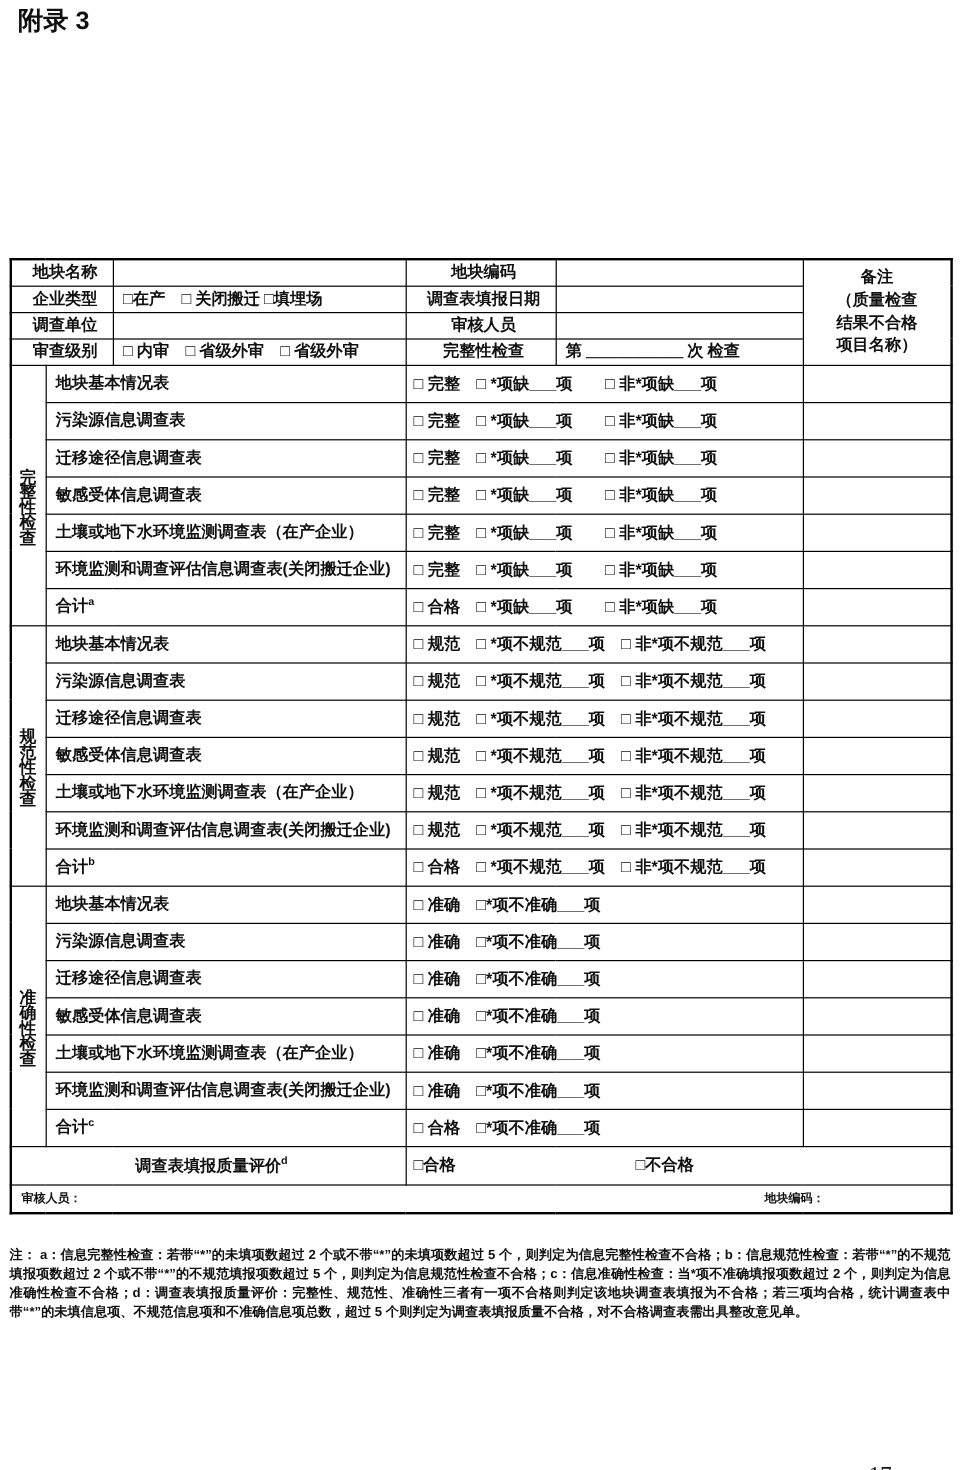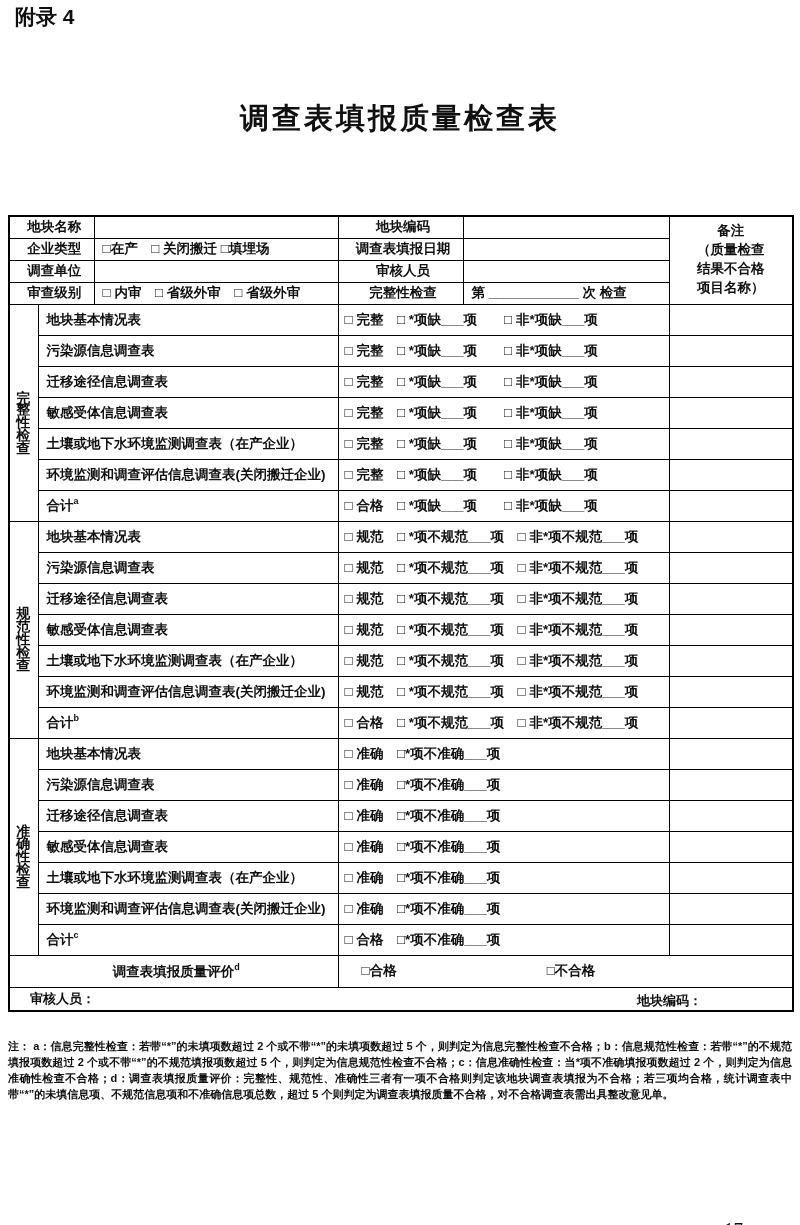--- a/index.html
+++ b/index.html
@@ -13,55 +13,54 @@
     position: absolute; top: 99px; left: 0; width: 100%;
     text-align: center; font-size: 29px; font-weight: bold; letter-spacing: 3px;
   }
   table.main {
     position: absolute; left: 8px; top: 215px; width: 784px;
     border-collapse: collapse; table-layout: fixed; border: 2px solid #000;
   }
   table.main td { border: 1px solid #000; font-weight: bold; overflow: hidden; vertical-align: middle; }
   .hrow td { height: 22px; font-size: 13.5px; }
   .lbl { padding-left: 6px; white-space: nowrap; text-align: center; }
-  .val { padding-left: 8px; white-space: nowrap; }
+  .val { padding-left: 8px; white-space: nowrap; font-family: Liberation Serif, serif; }
   .remark-cell { text-align: center; font-size: 13.5px; line-height: 1.4; padding: 0 23px; }
   .brow td { height: 31px; }
   .sec-cell { text-align: center; padding: 0; }
   .sec-label {
     display: inline-block; writing-mode: vertical-lr; text-orientation: upright;
     font-size: 14px; line-height: 1; letter-spacing: 13px; font-weight: bold;
   }
   .form-cell { padding-left: 8px; font-size: 13.5px; white-space: nowrap; }
   .opts-cell { padding-left: 6px; font-size: 13.5px; white-space: nowrap; }
   sup { font-size: 9px; }
   .ev-label { padding-left: 6px; font-size: 13.5px; text-align: center; }
-  .ev-opts { padding-left: 23px; font-size: 13.5px; white-space: nowrap; }
+  .ev-opts { padding-left: 6px; font-size: 13.5px; white-space: nowrap; }
   .ev-opts .fail { margin-left: 150px; }
   .erow td { height: 32px; }
   .srow td { height: 24px; }
-  .signoff-cell { position: relative; font-size: 13px; padding-left: 20px; }
+  .signoff-cell { position: relative; font-size: 10px; padding-left: 8px; }
   .signoff-date { position: absolute; left: 627px; top: 4px; }
   .note {
     position: absolute; left: 8px; top: 1038px; width: 784px;
     font-size: 11px; font-weight: bold; line-height: 1.47; text-align: justify;
   }
   .pagenum {
     position: absolute; top: 1180px; right: 16px;
     font-family: "Liberation Serif", serif; font-size: 19px; color: #111; margin-top: 39px;
   }
   .pagenum .dash { color: #666; margin: 0 11px; }
 </style>
 </head>
 <body>
 
 <div class="page">
 
-  <div class="appendix">附录 4</div>
-  <div class="doc-title">调查表填报质量检查表</div>
+  <div class="appendix">附录 3</div>
 
   <table class="main">
     <colgroup>
       <col style="width:29px">
         <col style="width:56px">
         <col style="width:244px">
       <col style="width:125px">
         <col style="width:206px">
         <col style="width:124px">
     </colgroup>

